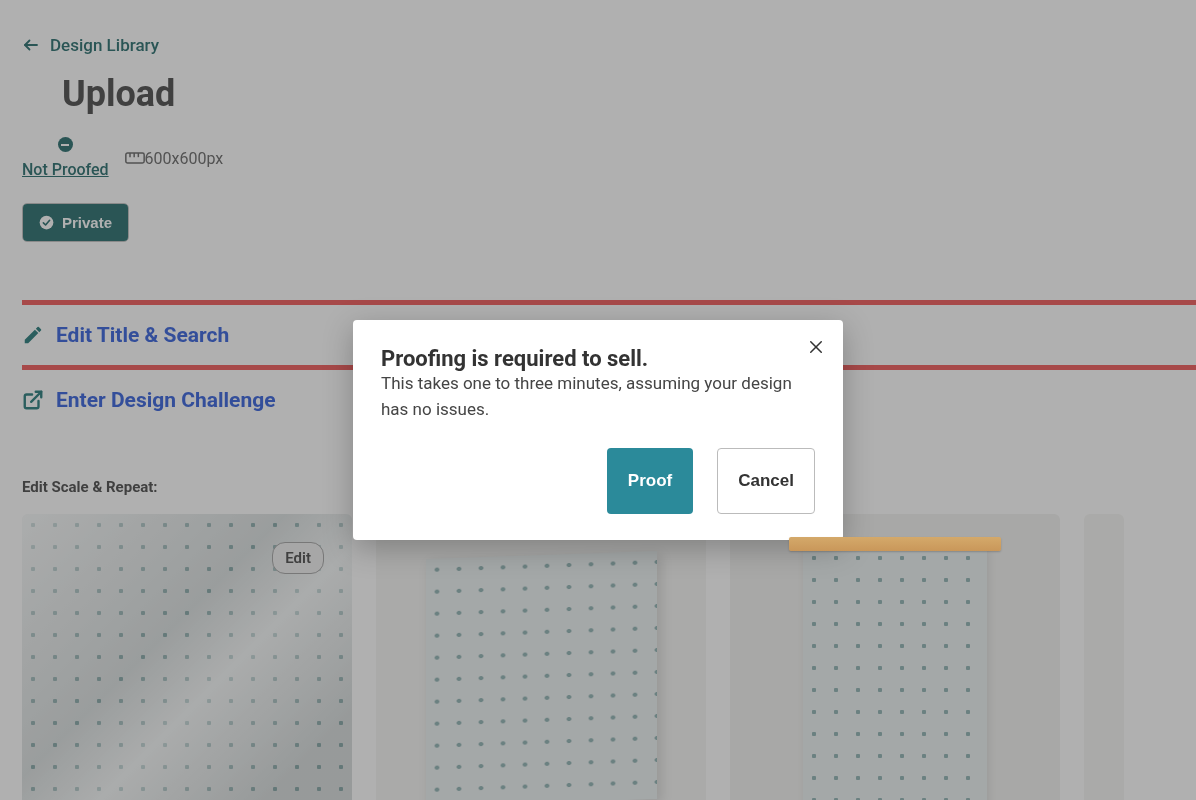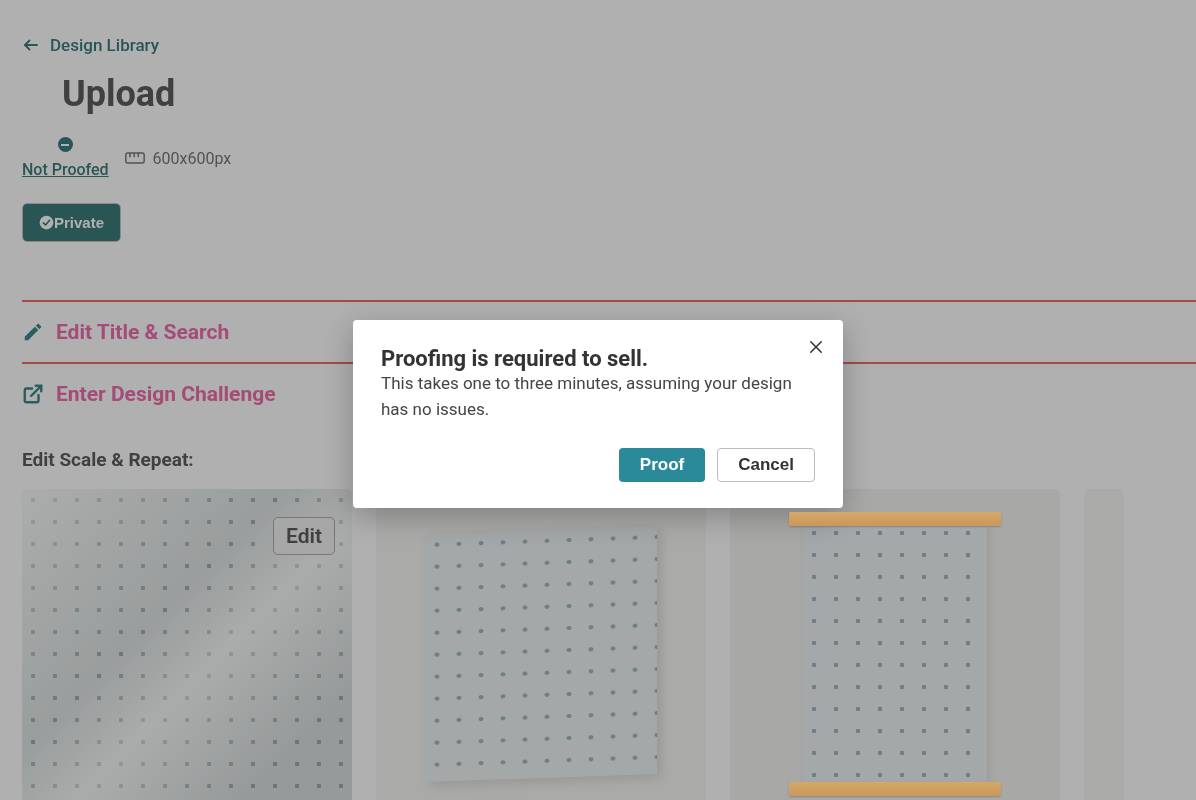--- a/index.html
+++ b/index.html
@@ -55,34 +55,34 @@
     background: #0c5a5a;
     display:flex;align-items:center;justify-content:center;
   }
   .minus-circle::after{
     content:"";
     width:8px;height:2px;background:#fff;
   }
   .dims {
     display: flex;
     align-items: center;
-    gap: 8px;
     color: #555;
   }
   .toggle-group {
     display: flex;
     border: 1px solid #bbb;
     border-radius: 5px;
     overflow: hidden;
     width: fit-content;
     margin-bottom: 58px;
   }
   .toggle-btn {
     display: flex;
     align-items: center;
+    gap: 8px;
     padding: 10px 16px;
     font-size: 15px;
     font-weight: 700;
     cursor: pointer;
     border: none;
     background: #fff;
     color: #333;
   }
   .toggle-btn.active {
     background: #0c5a5a;
@@ -93,57 +93,57 @@
     height: 14px;
     border-radius: 50%;
     border: 2px solid #333;
     display:inline-block;
   }
   .section-row {
     display: flex;
     align-items: center;
     gap: 12px;
     padding: 18px 0;
-    border-top: 2px solid #ef4444;
-    color: #ec4899;
+    border-top: 5px solid #ef4444;
+    color: #1d4ed8;
     font-size: 21px;
     font-weight: 700;
     cursor: pointer;
   }
   .section-row:last-of-type{
     border-bottom: 1px solid #ddd;
   }
   .subheading {
-    font-size: 19px;
-    font-weight: 700;
-    color: #333;
-    margin-top: 24px;
+    font-size: 15px;
+    font-weight: 700;
+    color: #333;
+    margin-top: 48px;
     margin-bottom: 18px;
   }
   .preview-grid {
     display: flex;
     gap: 24px;
   }
   .preview-card {
     width: 330px;
     height: 330px;
     border-radius: 6px;
     position: relative;
     overflow: hidden;
   }
   .edit-chip {
     position: absolute;
     top: 28px;
-    right: 17px;
+    right: 28px;
     background: #eee;
     border: 1px solid #999;
-    border-radius: 5px;
+    border-radius: 13px;
     padding: 6px 12px;
     font-weight: 600;
-    font-size: 21px;
+    font-size: 15px;
     color: #333;
     cursor:pointer;
   }
   .fabric-bg {
     width:100%;height:100%;
     background: #eaf0f0;
     position:relative;
   }
   .pattern-layer{
     position:absolute;inset:0;
@@ -227,26 +227,27 @@
     color: #454545;
     line-height: 1.5;
     margin-bottom: 26px;
   }
   .modal-actions {
     display: flex;
     justify-content: flex-end;
     gap: 12px;
   }
   .btn {
-    padding: 6px 20px;
+    padding: 22px 20px;
     font-size: 17px;
     font-weight: 600;
     border-radius: 4px;
     cursor: pointer;
     border: 1px solid transparent;
+    margin-left: 12px;
   }
   .btn-primary {
     background: #2b8a9a;
     color: #fff;
   }
   .btn-secondary {
     background: #fff;
     color: #333;
     border: 1px solid #bbb;
   }

